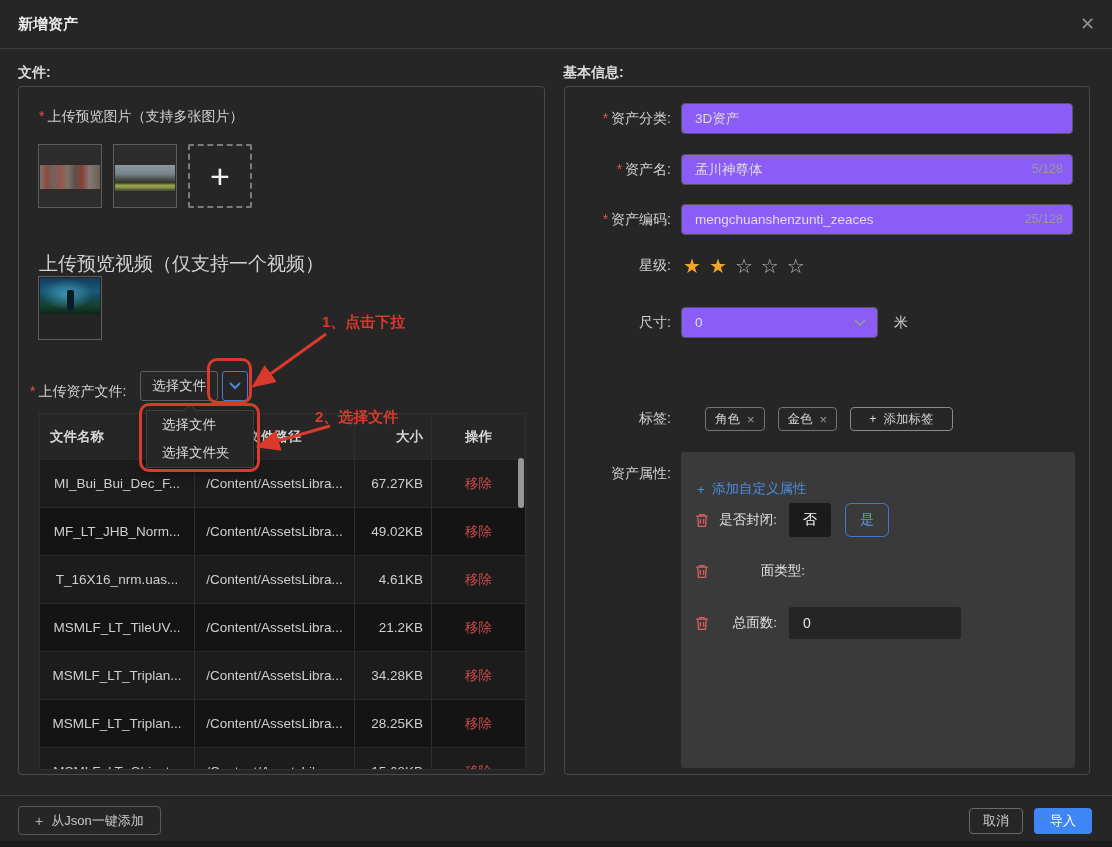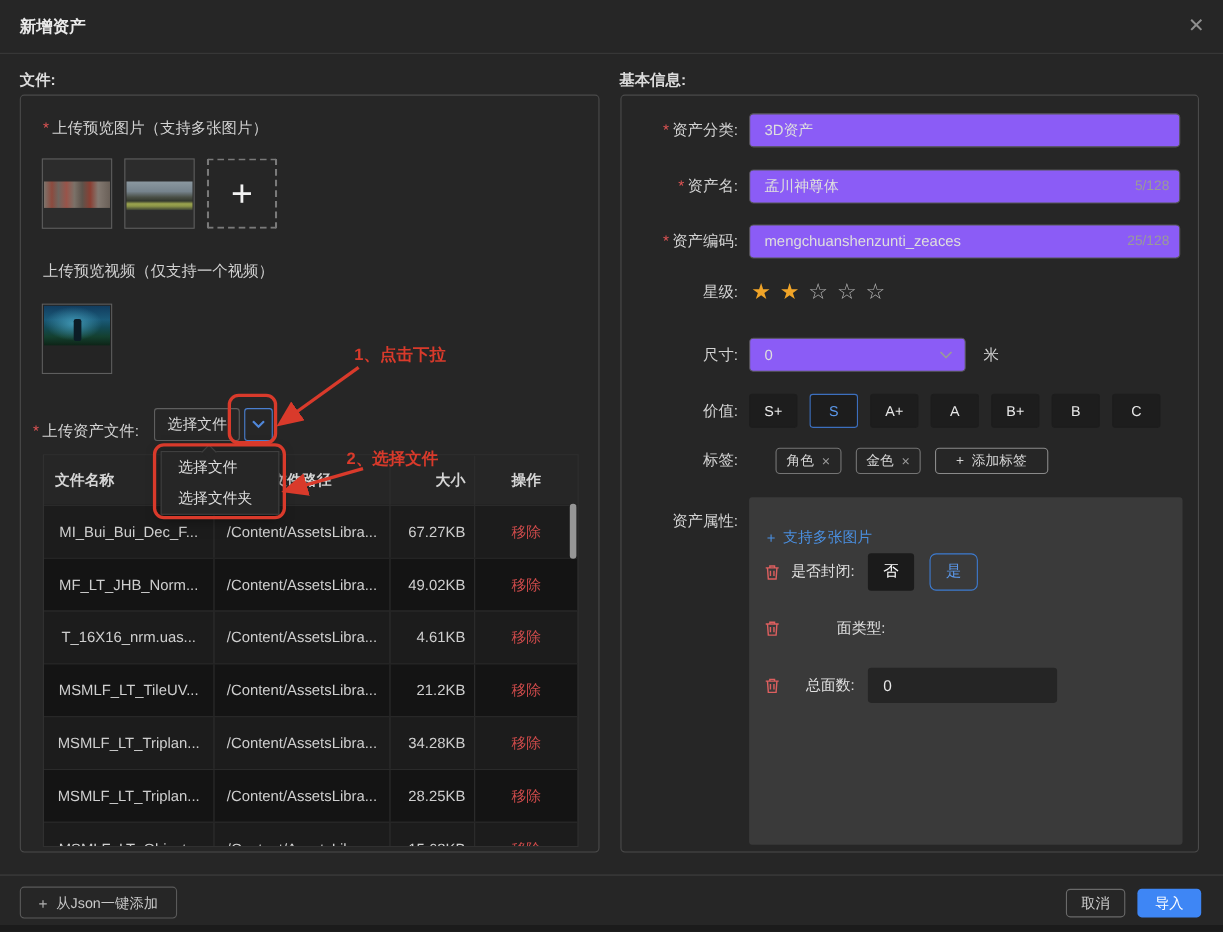--- a/index.html
+++ b/index.html
@@ -21,21 +21,21 @@
   .lb-img-label { position:absolute; left:20px; top:21px; font-size:14px; color:#d2d2d2; }
   .thumbs { position:absolute; left:19px; top:57px; display:flex; gap:11px; }
   .thumb { position:relative; width:64px; height:64px; border:1px solid #5e5e5e; background:#2c2c2c; }
   .thumb .strip1 { position:absolute; left:1px; right:1px; top:20px; height:24px;
     background:linear-gradient(90deg,#7d746c 0%,#8c4a3e 12%,#6f655e 22%,#99544a 34%,#7b7168 46%,#5d534b 58%,#8a3f33 70%,#837971 82%,#6a6058 100%); }
   .thumb .strip2 { position:absolute; left:1px; right:1px; top:20px; height:26px;
     background:linear-gradient(180deg,#8b98a0 0%,#76838c 35%,#4a4f46 55%,#33382e 68%,#9aa34e 78%,#8d9648 86%,#3a3f33 100%); }
   .plus-box { width:64px; height:64px; border:2px dashed #7a7a7a; border-radius:2px; display:flex; align-items:center; justify-content:center; cursor:pointer; }
   .plus-box span { font-size:34px; font-weight:300; color:#f2f2f2; line-height:1; }
 
-  .lb-video-label { position:absolute; left:20px; top:151px; font-size:14px; color:#d2d2d2; }
+  .lb-video-label { position:absolute; left:20px; top:164px; font-size:19px; color:#d2d2d2; }
   .video-thumb { position:absolute; left:19px; top:189px; width:64px; height:64px; border:1px solid #5e5e5e; background:#242424; }
   .video-img { position:absolute; left:1px; right:1px; top:1px; height:36px;
     background:radial-gradient(ellipse at 45% 45%, rgba(70,160,190,.85) 0%, rgba(70,160,190,0) 55%),
                linear-gradient(180deg,#123c5e 0%,#1a5a78 35%,#134a56 55%,#14402f 78%,#0d2417 100%); }
   .video-img::after { content:""; position:absolute; left:27px; top:12px; width:7px; height:20px; background:#0c1c26; border-radius:2px; }
 
   .asset-file-row { position:absolute; left:11px; top:284px; display:flex; align-items:flex-end; }
   .asset-file-row .af-label { font-size:14px; color:#d2d2d2; }
   .select-btn { width:78px; height:30px; margin-left:14px; border:1px solid #5f5f5f; border-radius:3px;
     display:flex; align-items:center; justify-content:center; font-size:13.5px; color:#d8d8d8; cursor:pointer; background:transparent; }
@@ -287,32 +287,20 @@
       <div class="r-label">尺寸:</div>
       <div class="field">
         <input class="tb size-input" value="0" style="">
         <svg class="chev" style="right:12px; top:12px;" width="12" height="8" viewBox="0 0 12 8">
             <polyline points="1,1 6,6 11,1" stroke="#9a9a9a" stroke-width="1.6" fill="none"></polyline>
           </svg>
       </div>
       <span class="unit">米</span>
     </div>
 
-    <div class="r-row" style="top:271px;">
-      <div class="r-label">价值:</div>
-      <div class="val-group">
-        <div class="val-btn">S+</div>
-        <div class="val-btn selected">S</div>
-        <div class="val-btn">A+</div>
-        <div class="val-btn">A</div>
-        <div class="val-btn">B+</div>
-        <div class="val-btn">B</div>
-        <div class="val-btn">C</div>
-      </div>
-    </div>
 
     <div class="r-row" style="top:320px;">
       <div class="r-label">标签:</div>
       <div class="tag-group">
         <div class="tag-chip">
           <span>角色</span>
           <span class="tag-x">×</span>
         </div>
         <div class="tag-chip">
           <span>金色</span>
@@ -322,21 +310,21 @@
           <span>+</span>
           <span>添加标签</span>
         </div>
       </div>
     </div>
 
     <div class="props-label">资产属性:</div>
     <div class="props-panel">
       <div class="add-prop">
         <span>+</span>
-        <span>支持多张图片</span>
+        <span>添加自定义属性</span>
       </div>
 
       <div class="prop-row" style="top:51px; height:34px;">
         <span class="prop-trash">
           <svg width="14" height="15" viewBox="0 0 13 14">
               <path d="M1 3h11M4.5 3V1.5h4V3M2.5 3l.7 9.5h6.6l.7-9.5M5 5.5v4.5M8 5.5v4.5" stroke="#dd5f5f" stroke-width="1.2" fill="none"></path>
             </svg>
         </span>
         <div class="prop-label">是否封闭:</div>
         <div class="toggle-no">否</div>

